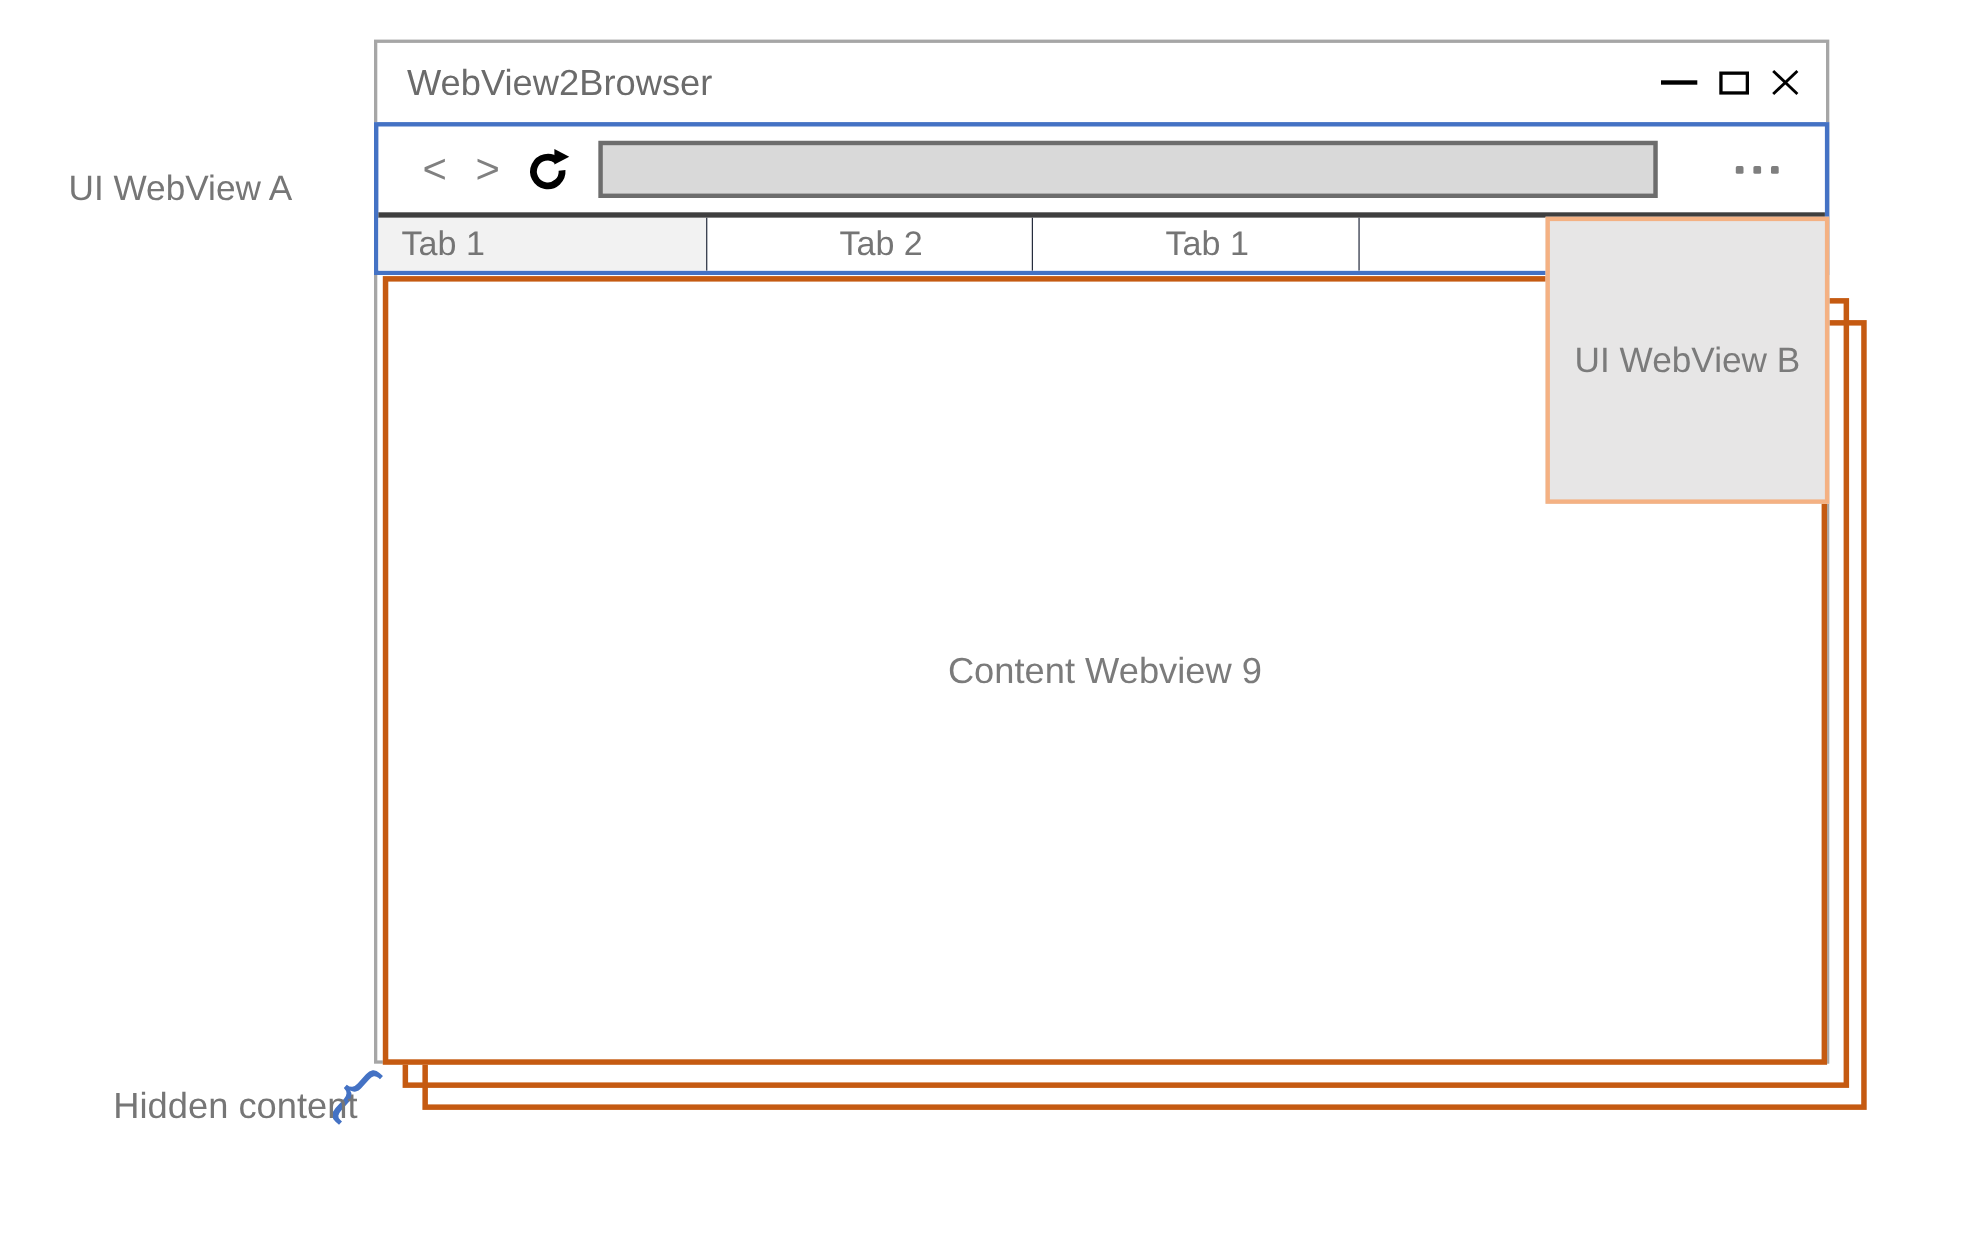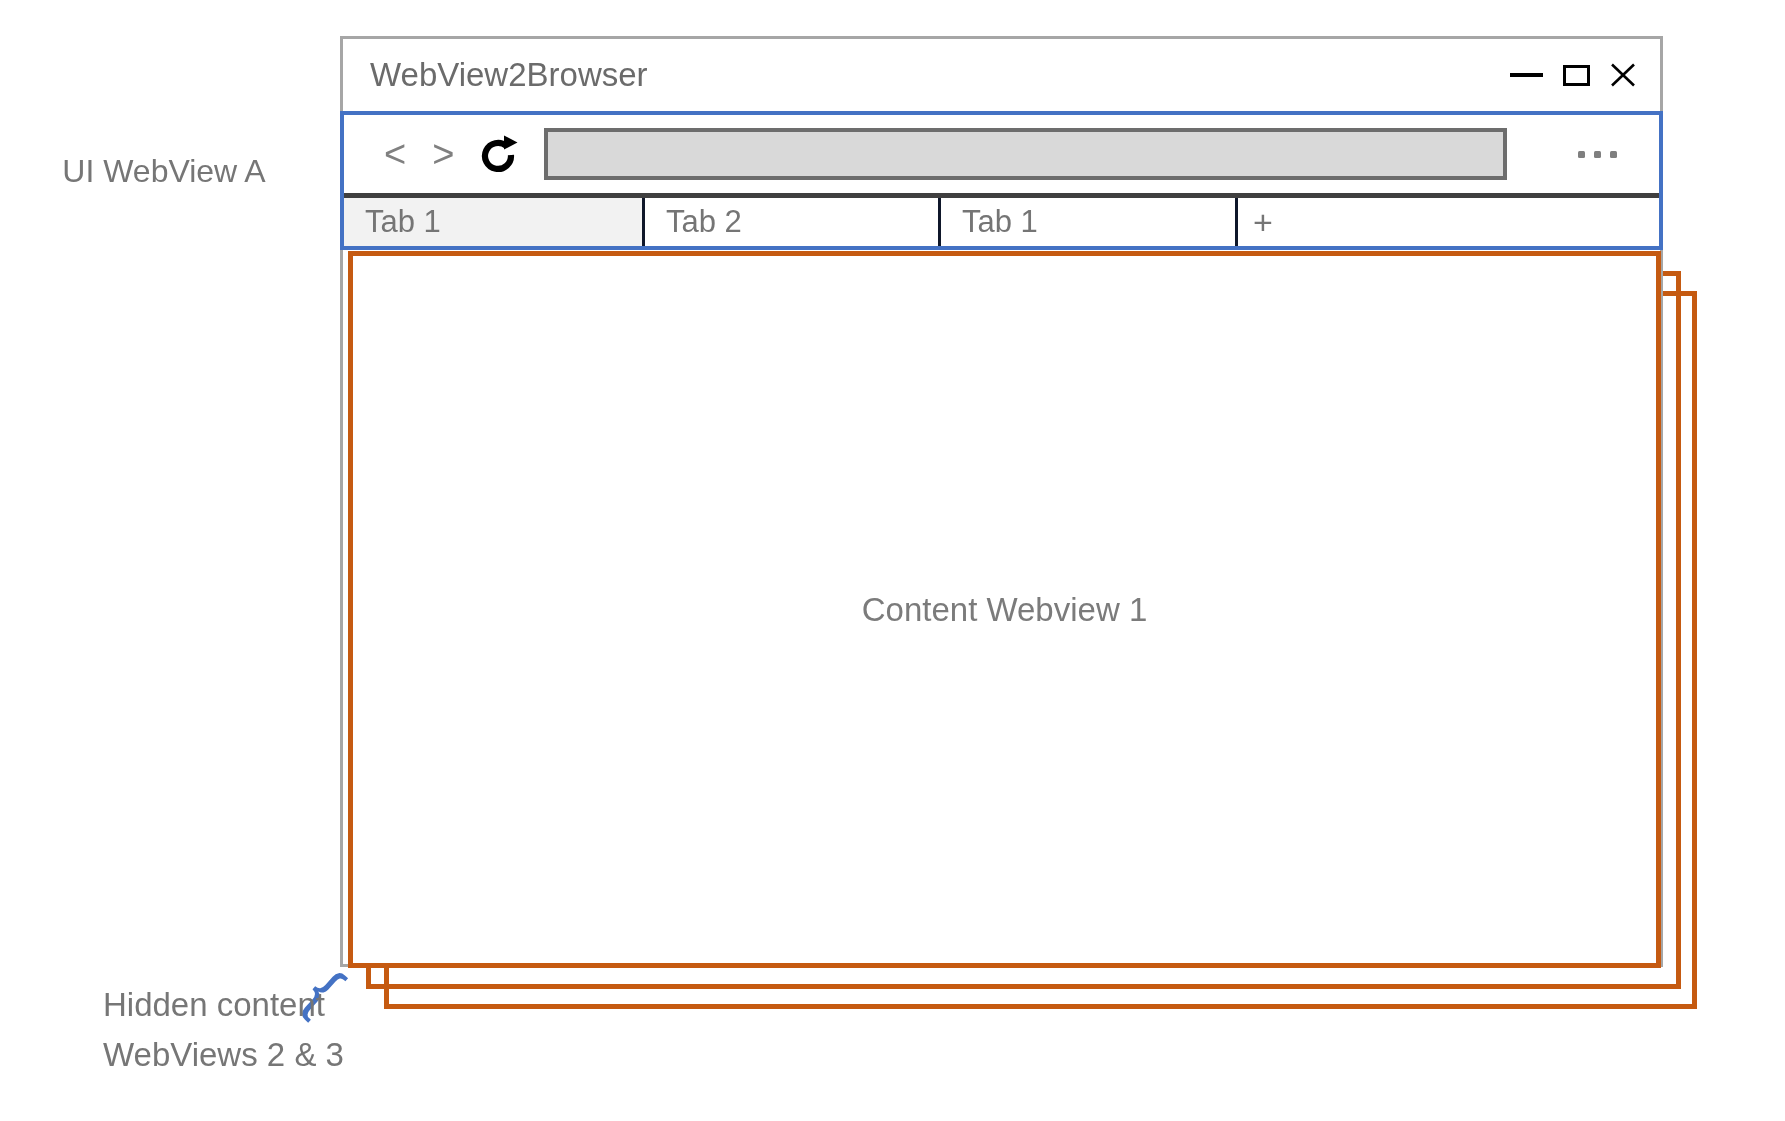--- a/index.html
+++ b/index.html
@@ -47,21 +47,21 @@
   .addressbar{width:963px;height:52px;background:#D9D9D9;border:4px solid #6d6d6d;
               box-sizing:border-box;font-size:26px;color:#555;line-height:44px;padding:0 10px;}
   .menu{margin-left:auto;margin-right:42px;display:flex;gap:9px;align-items:center;}
   .menu i{display:block;width:7px;height:7px;background:#7f7f7f;border-radius:1.5px;}
 
   
   .tabstrip{flex:1;border-top:5px solid #3f3f3f;display:flex;}
   .tab{box-sizing:border-box;display:flex;align-items:center;padding-left:21px;
        font-size:31px;color:#757575;background:#ffffff;}
   .tab.selected{background:#F2F2F2;}
-  .tab.divided{border-left:3px solid #0f172a;}
+  .tab.divided{border-left:1px solid #0f172a;justify-content:center;}
   .tab-1{width:298px;}
   .tab-2{width:296px;}
   .tab-3{width:297px;}
   .tab-new{flex:1;padding-left:15px;font-size:34px;}
 
   
   .boxB{left:1405px;top:197px;width:258px;height:261px;background:#E7E6E6;
         border:4px solid #F4B183;box-sizing:border-box;z-index:6;
         display:flex;align-items:center;justify-content:center;}
   .boxB span{color:#7b7b7b;font-size:32px;}
@@ -82,21 +82,21 @@
         <div class="btn-max"></div>
         <svg class="btn-close" viewBox="0 0 26 24">
           <line x1="2" y1="1.5" x2="24" y2="22.5" stroke="#000" stroke-width="2.6"></line>
           <line x1="24" y1="1.5" x2="2" y2="22.5" stroke="#000" stroke-width="2.6"></line>
         </svg>
       </div>
     </div>
   </div>
 
   <div class="abs content1">
-    <span>Content Webview 1</span>
+    <span>Content Webview 9</span>
   </div>
 
   <div class="abs ui-region">
     <div class="navbar">
       <div class="nav-glyph back">&lt;</div>
       <div class="nav-glyph forward">&gt;</div>
       <svg class="reload" viewBox="0 0 40 40">
         <path d="M 28.4 12 A 13 13 0 1 0 32.95 20.9" fill="none" stroke="#000" stroke-width="6.2"></path>
         <polygon points="26,1.5 39.5,8.5 26,15.5" fill="#000"></polygon>
       </svg>
@@ -116,21 +116,23 @@
       </div>
       <div class="tab divided tab-3">
         <span>Tab 1</span>
       </div>
       <div class="tab divided tab-new">
         <span>+</span>
       </div>
     </div>
   </div>
 
+  <div class="abs boxB">
+    <span>UI WebView B</span>
+  </div>
 
   <div class="abs diagram-label label-a">UI WebView A</div>
   <div class="abs brace">{</div>
   <div class="abs diagram-label hidden-label">
     <div>Hidden content</div>
-    <div>WebViews 2 &amp; 3</div>
   </div>
 
 </div>
 
 </body></html>

